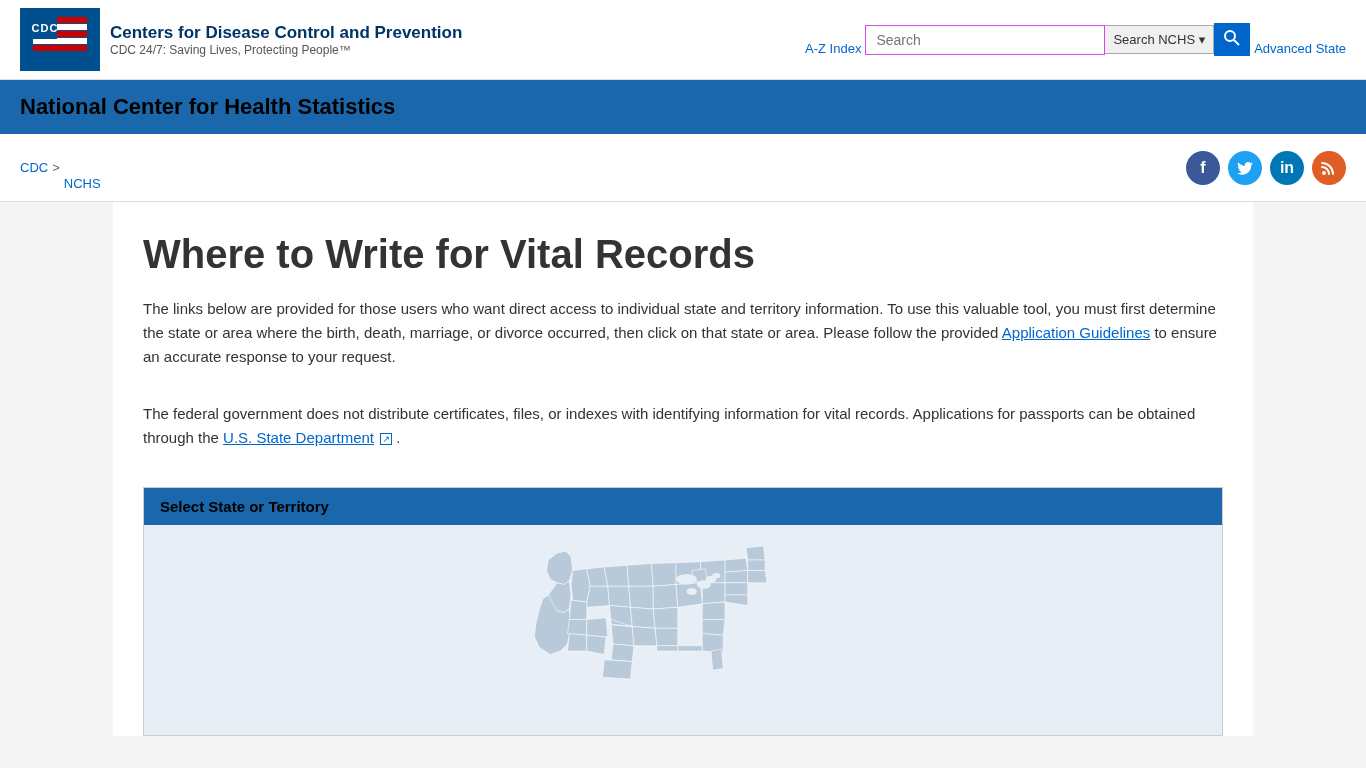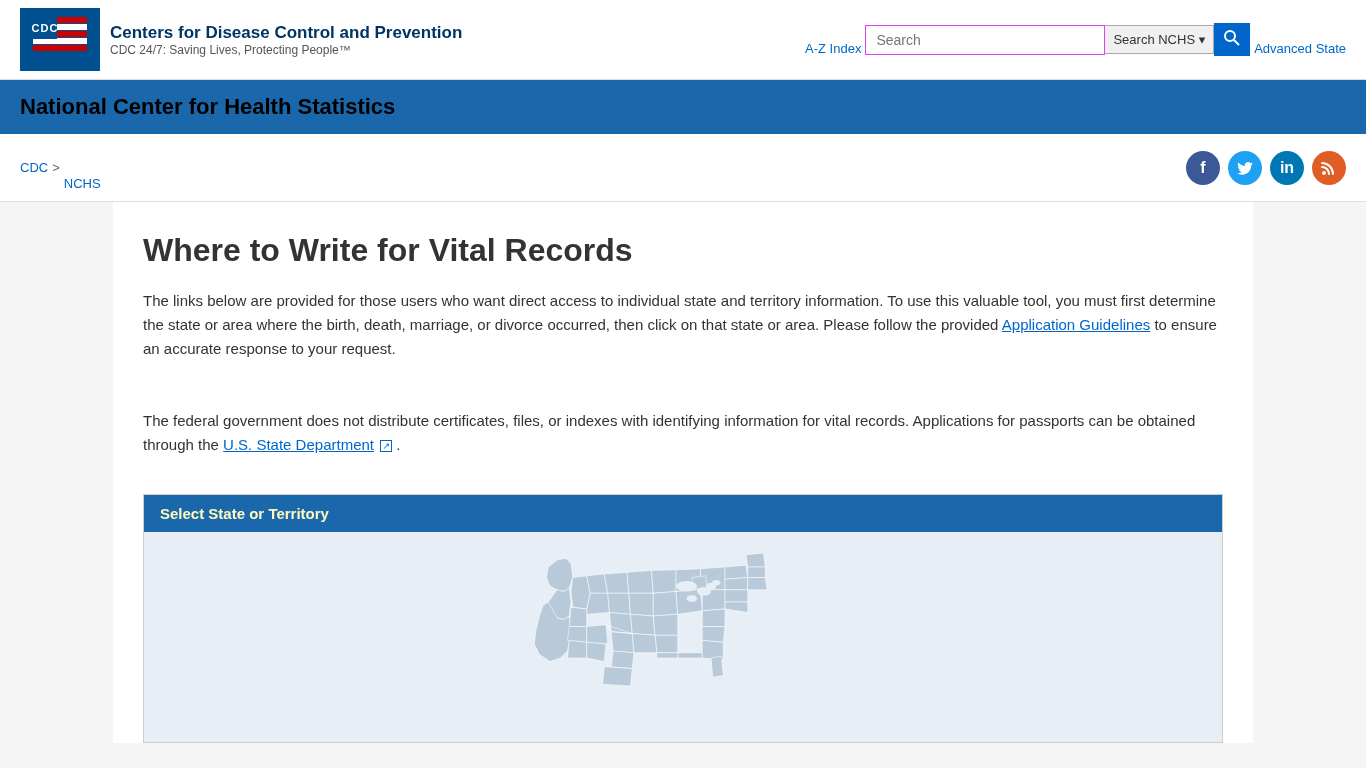--- a/index.html
+++ b/index.html
@@ -89,31 +89,31 @@
     .li { background: #0077b5; }
     .rss { background: #e05d26; }
 
     
     #main-content {
       background: #fff;
       max-width: 1140px;
       margin: 0 auto;
       padding: 30px 30px 0 30px;
     }
-    #page-title { font-size: 32px; font-weight: bold; color: #333; margin-bottom: 20px; }
+    #page-title { font-size: 40px; font-weight: bold; color: #333; margin-bottom: 20px; }
     #intro-text { font-size: 15px; line-height: 1.6; color: #333; margin-bottom: 16px; }
     #intro-text a { color: #0066cc; }
-    #second-para { font-size: 15px; line-height: 1.6; color: #333; margin-bottom: 20px; margin-top: 15px; }
+    #second-para { font-size: 15px; line-height: 1.6; color: #333; margin-bottom: 20px; }
     #second-para a { color: #0066cc; }
 
     
     #select-state-box { border: 1px solid #ccc; margin-bottom: 0; }
     #select-state-header {
       background: #1a67ab;
-      color: #fef9c3;
+      color: #000000;
       padding: 10px 16px;
       font-size: 15px;
       font-weight: bold;
     }
     #map-area {
       background: #e8eef5;
       min-height: 200px;
       display: flex;
       align-items: center;
       justify-content: center;

